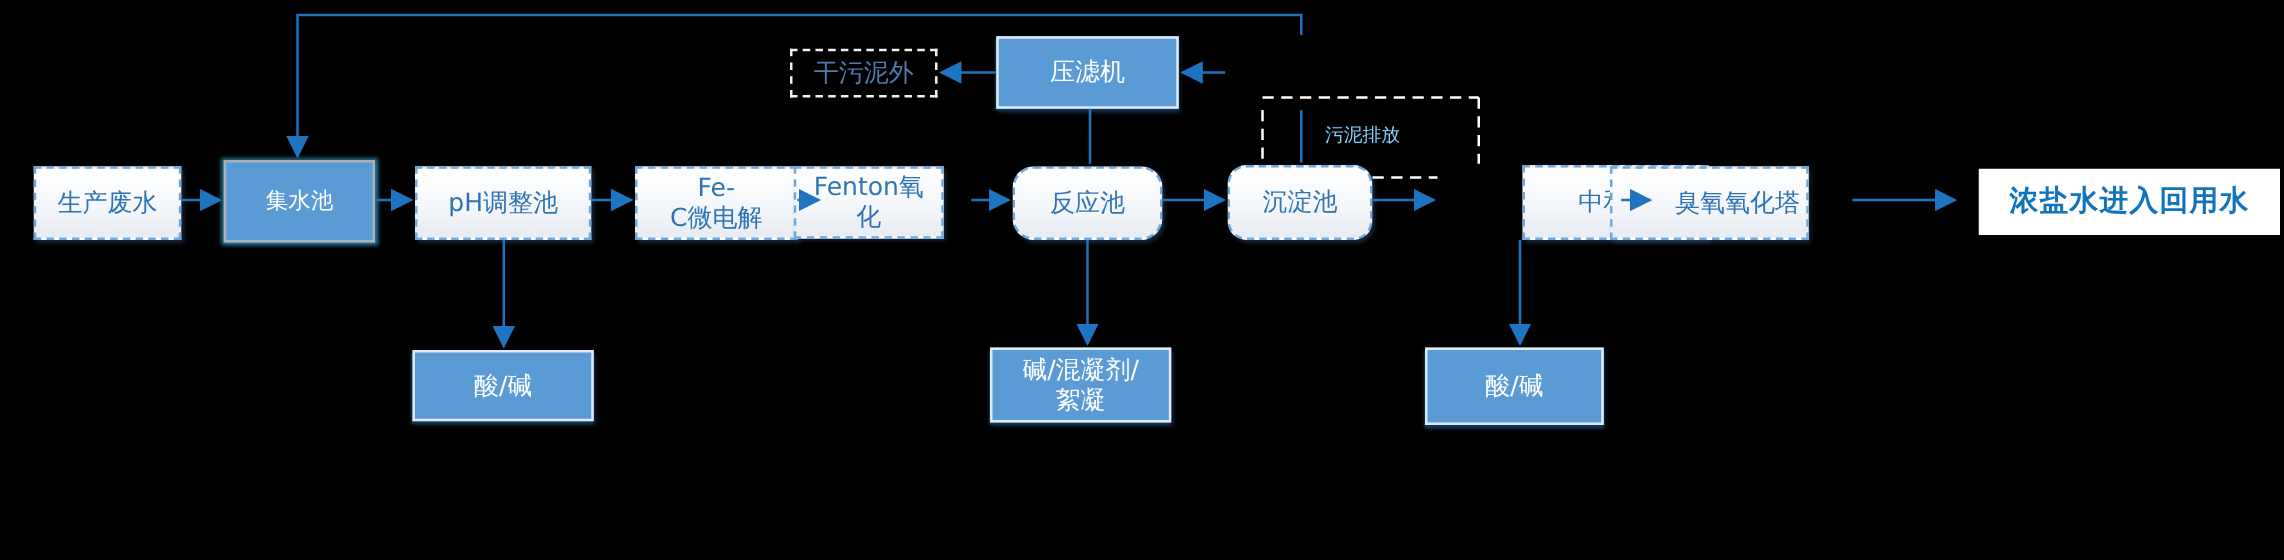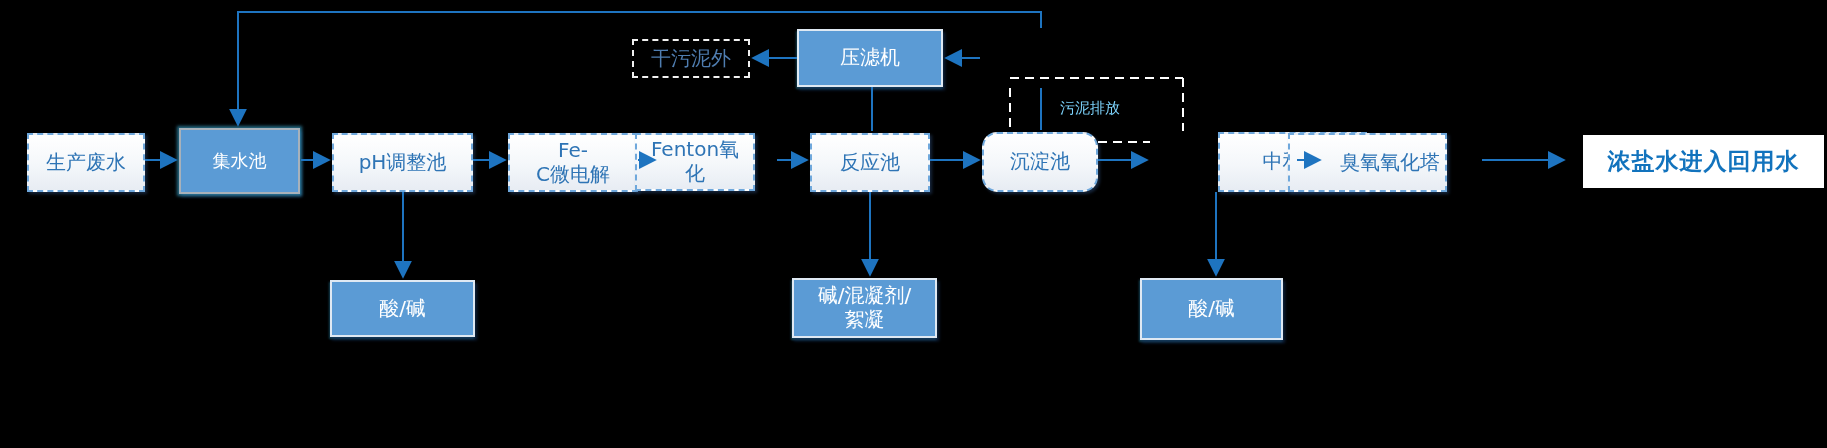--- a/index.html
+++ b/index.html
@@ -55,21 +55,21 @@
   <div class="node node-selected" style="left:179px; top:128px; width:121px; height:66px;">集水池</div>
 
   <div class="node node-white" style="left:332px; top:133px; width:141px; height:59px;">pH调整池</div>
 
   <div class="node node-white" style="left:508px; top:133px; width:130px; height:59px;">Fe-
 C微电解</div>
 
   <div class="node node-white" style="left:635px; top:133px; width:120px; height:58px;">Fenton氧
 化</div>
 
-  <div class="node node-white" style="left:810px; top:133px; width:120px; height:59px;">反应池</div>
+  <div class="node node-white" style="left:810px; top:133px; width:120px; height:59px;border-radius:17px;">反应池</div>
 
   <div class="node node-white" style="left:982px; top:132px; width:116px; height:60px;border-radius:15px;">沉淀池</div>
 
   <div class="node node-white" style="left:1218px; top:132px; width:149px; height:60px;">中和池</div>
 
   <div class="node node-white" style="left:1288px; top:133px; width:159px; height:59px;padding-left:45px;">臭氧氧化塔</div>
 
   <div class="node node-plainwhite" style="left:1567px; top:135px; width:241px; height:53px;margin-left:16px;">浓盐水进入回用水</div>
 
   <div class="node node-blue" style="left:330px; top:280px; width:145px; height:57px;">酸/碱</div>

